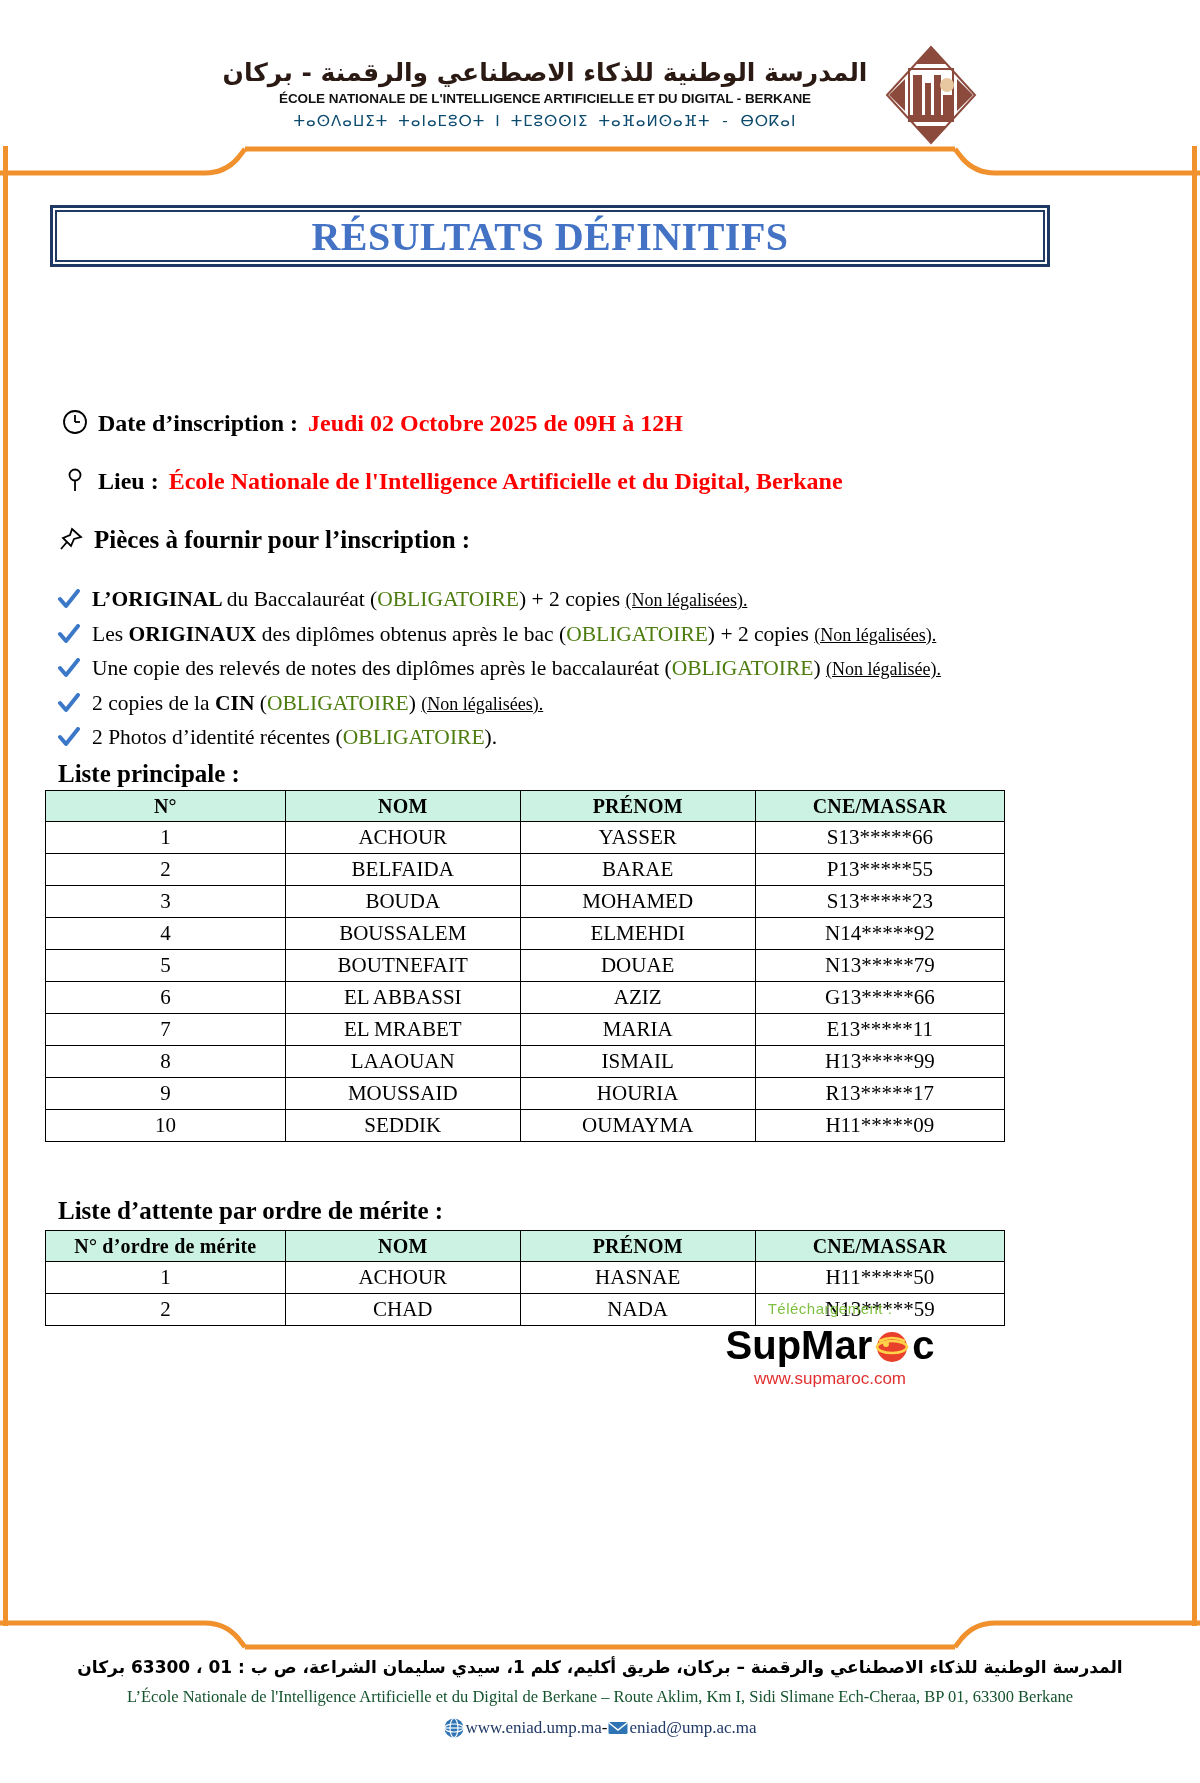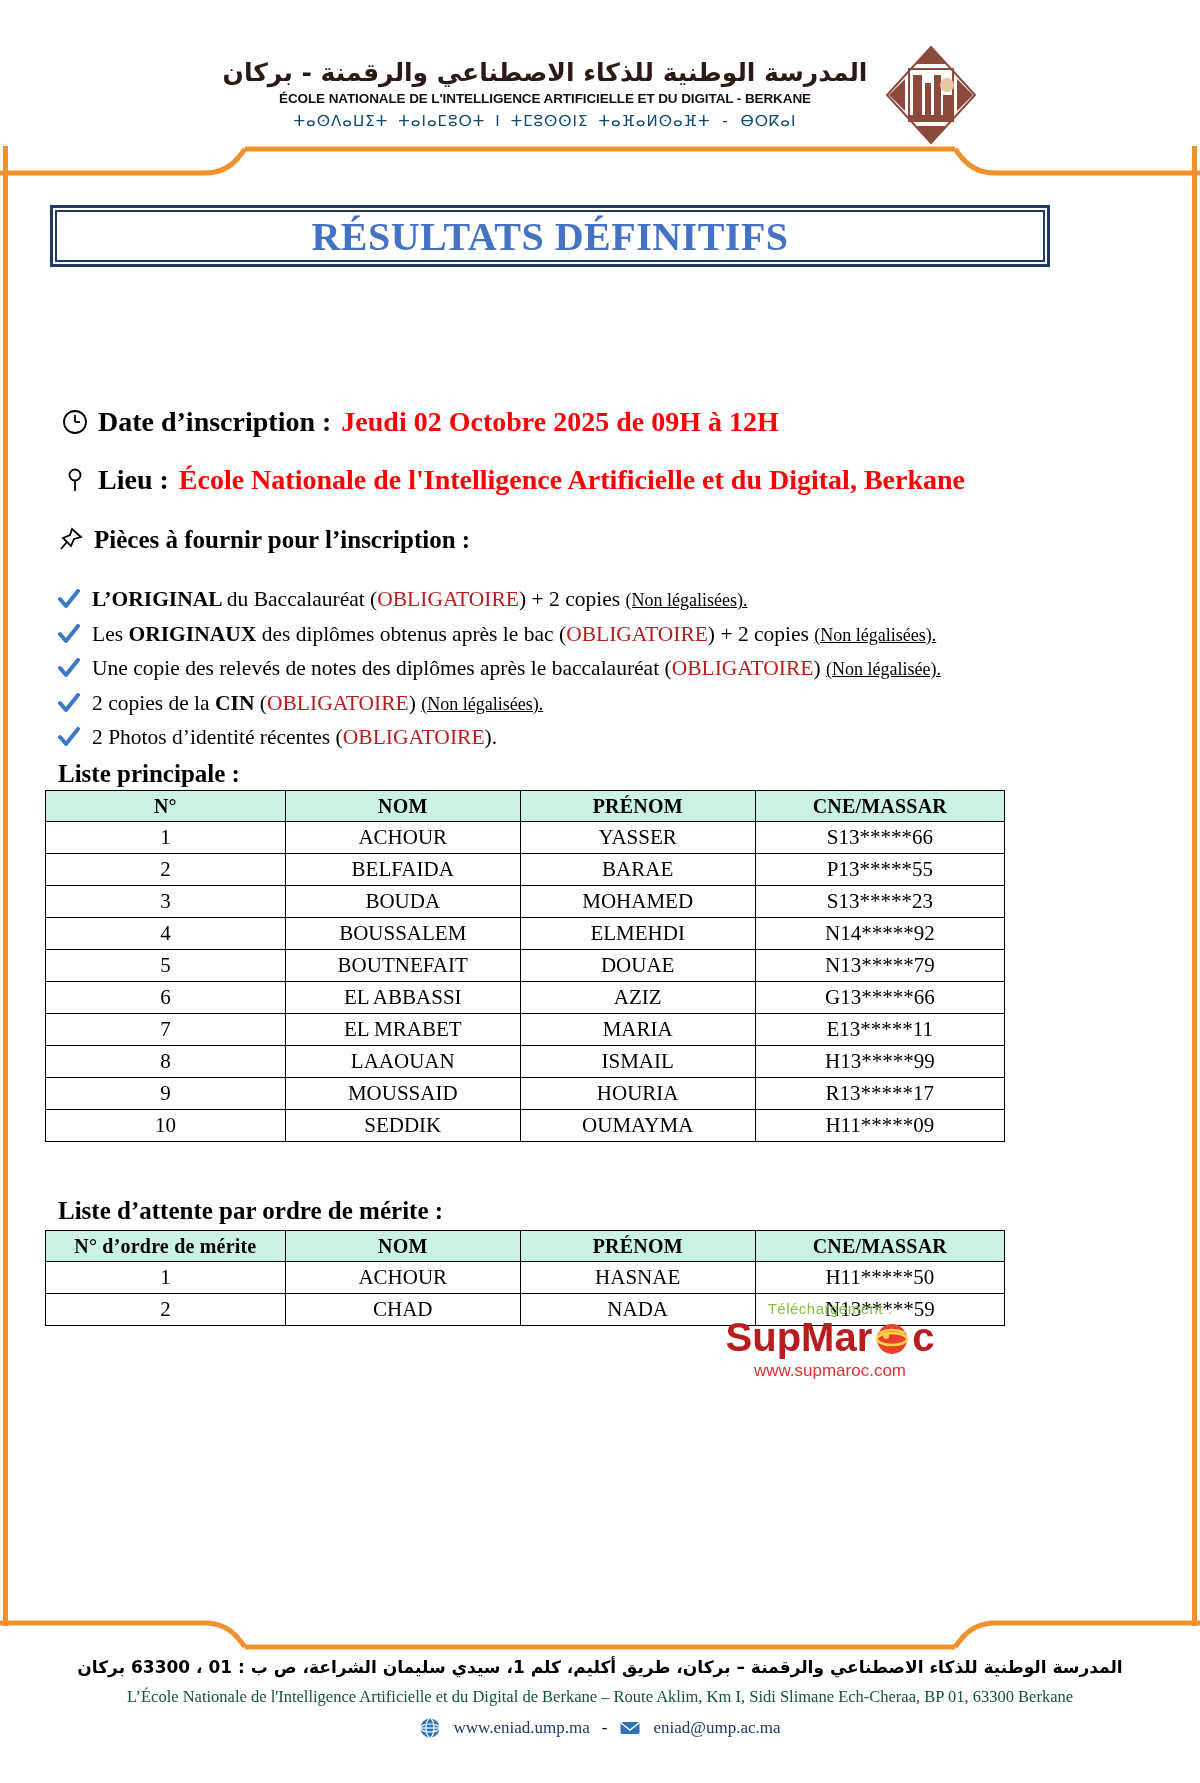--- a/index.html
+++ b/index.html
@@ -66,21 +66,21 @@
   
   .subtitle {
     position: absolute; top: 290px; left: 60px; width: 1080px;
     text-align: center; font-size: 31px; font-weight: bold;
     line-height: 1.35; color: #000;
   }
 
   
   .info-line {
     position: absolute; display: flex; align-items: baseline; gap: 10px;
-    font-size: 28px; font-weight: bold;
+    font-size: 24px; font-weight: bold;
   }
   .info-icon {
     width: 26px; height: 26px; flex: 0 0 auto; position: relative; top: 4px;
   }
   .info-icon svg { width: 100%; height: 100%; display: block; }
   .lbl { color: #000; }
   .val { color: #FF0000; }
 
   #line-date { top: 405px; left: 62px; }
   #line-lieu { top: 463px; left: 62px; }
@@ -94,21 +94,21 @@
   .checklist li {
     display: flex; align-items: baseline; gap: 12px;
     font-size: 21.5px; line-height: 1.0; margin-bottom: 10px;
     white-space: nowrap;
   }
   .chk {
     width: 22px; height: 20px; flex: 0 0 auto; position: relative; top: 3px;
   }
   .chk svg { width: 100%; height: 100%; display: block; }
   .bold { font-weight: bold; }
-  .red { color: #b91c1c; }
+  .red { color: #4d7c0f; }
   .small-u { font-size: 18px; text-decoration: underline; }
 
   
   .sec-head {
     position: absolute; font-size: 25px; font-weight: bold; color: #000;
   }
   #head-principale { top: 760px; left: 58px; }
   #head-attente { top: 1197px; left: 58px; }
 
   
@@ -131,23 +131,23 @@
   
   .watermark {
     position: absolute; top: 1300px; left: 700px; width: 260px;
     text-align: center; pointer-events: none;
   }
   .wm-top {
     font-size: 15px; color: #7FBF3F; font-family: "Liberation Sans", sans-serif;
     letter-spacing: 0.5px;
   }
   .wm-main {
-    font-size: 40px; font-weight: bold; color: #b91c1c;
+    font-size: 40px; font-weight: bold; color: #000000;
     font-family: "Liberation Sans", sans-serif;
-    line-height: 1.0; position: relative; display: inline-block;
+    line-height: 1.0; position: relative; display: inline-block; margin-top: 8px;
   }
   .wm-main .wm-o {
     display: inline-block; position: relative; width: 40px; height: 38px;
     vertical-align: middle;
   }
   .wm-main .wm-o svg { position: absolute; top: -2px; left: 0; width: 40px; height: 40px; }
   .wm-url {
     font-size: 17px; color: #E03030; font-family: "Liberation Sans", sans-serif;
     margin-top: 2px; font-weight: 500;
   }
@@ -160,21 +160,21 @@
   .ft-ar {
     font-size: 17px; color: #000; font-family: "DejaVu Sans", sans-serif;
     direction: rtl; font-weight: 600; line-height: 1.5;
   }
   .ft-fr {
     font-size: 16.5px; color: #14532d; margin-top: 6px;
     font-family: "Liberation Serif", serif;
   }
   .ft-contacts {
     margin-top: 10px; display: flex; align-items: center;
-    justify-content: center; gap: 12px;
+    justify-content: center; 
     font-size: 17px; color: #1F3864; font-family: "Liberation Serif", serif;
   }
   .ft-contacts .ico { width: 22px; height: 22px; display: inline-block; }
   .ft-contacts .ico svg { width: 100%; height: 100%; display: block; }
   .ft-dash { color: #000; }
 </style>
 </head>
 <body>
 
 <div class="page">

